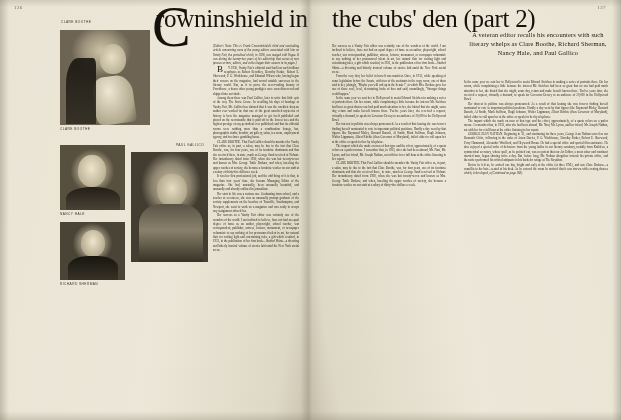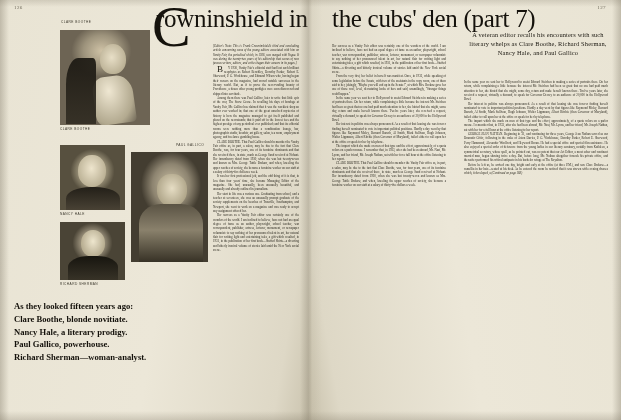--- a/index.html
+++ b/index.html
@@ -164,47 +164,40 @@
     <div class="ph-label lbl-4">PAUL GALLICO</div>
     <div class="photo p3">
       <div class="face"></div>
     </div>
 
     <div class="photo p4">
       <div class="face"></div>
     </div>
     <div class="ph-label lbl-5">RICHARD SHERMAN</div>
 
-    <div class="caption-block">
-      <div>As they looked fifteen years ago:</div>
-      <div>Clare Boothe, blonde novitiate.</div>
-      <div>Nancy Hale, a literary prodigy.</div>
-      <div>Paul Gallico, powerhouse.</div>
-      <div>Richard Sherman—woman-analyst.</div>
-    </div>
 
     <div class="dropcap-big">C</div>
     <div class="headline headline-a">rowninshield in</div>
 
     <div class="col c1">
       <p class="first ital">[Editor's Note: This is Frank Crowninshield's third and concluding article concerning some of the young editors associated with him on Vanity Fair, the periodical which, in 1936, was merged with Vogue. It was during the twenty-two years of his editorship that scores of now famous writers, editors, and critics began their careers in its pages.]</p>
       <p><span class="dcap">B</span><span>Y 1930, Vanity Fair's editorial staff had lost such brilliant neophytes as Robert Benchley, Dorothy Parker, Robert E. Sherwood, P. G. Wodehouse, and Edmund Wilson who, having begun their careers on the magazine, had scored notable successes in the literary world. But, as if to prove the never-ending bounty of Providence, a dozen other young prodigies were soon discovered and shipped into servitude.</span></p>
       <p>Among them there was Paul Gallico, later to write that little epic of the war, The Snow Goose. In recalling his days of bondage at Vanity Fair, Mr. Gallico has claimed that it was the wackiest shop an author ever worked in; that one of the great unsolved mysteries of history is how the magazine managed to get itself published and placed on the newsstands; that it paid off in the lowest fees and the highest prestige of any periodical ever published; and that its editorial rooms were nothing more than a combination lounge, bar, photographic studio, boudoir, art gallery, salon, tea room, employment agency, and freelance gambling house.</p>
       <p>CLARE BOOTHE. That Paul Gallico should remember the Vanity Fair office as, in part, a salon, may be due to the fact that Clare Boothe, was, for four years, one of its feminine dominants and that she received there, in state, much as George Sand received at Nohant. Her incumbency dated from 1930, when she was but twenty-seven and known as Mrs. George Tuttle Brokaw, and when, kneeling the upper reaches of society, she became a feminine worker on our staff at a salary of thirty-five dollars a week.</p>
       <p>It was her first professional job, and the odd thing of it is that, in less than four years' time, she became Managing Editor of the magazine. She had, unusually, been unusually beautiful, and unusually and already outlined in journalism.</p>
       <p>Her start in life was a curious one. Graduating from school, and a teacher at seventeen, she was an unusually prompt graduate of the society supplements on the beaches of Trouville, Southampton, and Newport, she went to work on a magazine and was ready to accept any assignment offered her.</p>
       <p>Her success as a Vanity Fair editor was certainly one of the wonders of the world. I am inclined to believe, have not had an equal degree of fame as an author, playwright, school teacher, war correspondent, publisher, actress, lecturer, monument, or newspaper columnist: to say nothing of her pronounced talent in art, her natural flair for writing light and entertaining tales, a gift which resulted, in 1931, in the publication of her first book—Stuffed Shirts—a diverting and bitterly ironical volume of stories laid amid the New York social scene.</p>
     </div>
   </div>
 
   <div class="page page-right">
     <div class="folio folio-right">127</div>
   </div>
 
-  <div class="headline headline-b">the cubs' den (part 7)</div>
+  <div class="headline headline-b">the cubs' den (part 2)</div>
 
   <div class="deck">A veteran editor recalls his encounters with such literary whelps as Clare Boothe, Richard Sherman, Nancy Hale, and Paul Gallico</div>
 
   <div class="col c2">
     <p class="first">Her success as a Vanity Fair editor was certainly one of the wonders of the world. I am inclined to believe, have not had an equal degree of fame as an author, playwright, school teacher, war correspondent, publisher, actress, lecturer, monument, or newspaper columnist: to say nothing of her pronounced talent in art, her natural flair for writing light and entertaining tales, a gift which resulted, in 1931, in the publication of her first book—Stuffed Shirts—a diverting and bitterly ironical volume of stories laid amid the New York social scene.</p>
     <p>From the very first, her belief in herself was manifest. Once, in 1932, while speaking of some legislation before the Senate, with two of the assistants in the copy room, one of them said to her, jokingly, "Maybe you will end up in the Senate!", at which Mrs. Brokaw gave her one of those cool, level, devastating looks of hers and said, unsmilingly, "Stranger things could happen."</p>
     <p>In the same year we sent her to Hollywood to assist Edward Steichen in making a series of portraits there. On her return, while complaining a little because the interest Mr. Steichen had been so great that no one had paid much attention to her, she hinted that she might, some day, return and make herself known there. Twelve years later, she received a request, virtually a demand, to speak for Governor Dewey to an audience of 20,000 in the Hollywood Bowl.</p>
     <p>Her interest in politics was always pronounced. As a result of that leaning she was forever finding herself nominated to vote in important political positions. Hardly a day went by that figures like Raymond Moley, Bernard Baruch, Al Smith, Mark Sullivan, Hugh Johnson, Walter Lippmann, Albert Ritchie (then Governor of Maryland), failed either to call upon her at the office or speak for her by telephone.</p>
     <p>The impact which she made on men of that type and the effect, approximately, of a quota colors on a parlor mouse. I remember that, in 1933, after she had been abroad, Mr. Nast, Mr. Lyons, and her friend, Mr. Joseph Nathan, sat with her for a full hour at the office listening to her report.</p>
     <p>CLARE BOOTHE. That Paul Gallico should remember the Vanity Fair office as, in part, a salon, may be due to the fact that Clare Boothe, was, for four years, one of its feminine dominants and that she received there, in state, much as George Sand received at Nohant. Her incumbency dated from 1930, when she was but twenty-seven and known as Mrs. George Tuttle Brokaw, and when, kneeling the upper reaches of society, she became a feminine worker on our staff at a salary of thirty-five dollars a week.</p>

